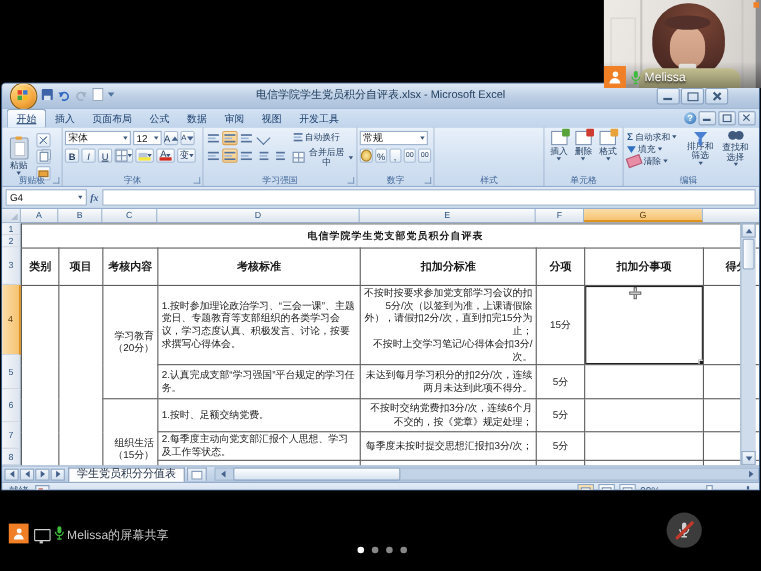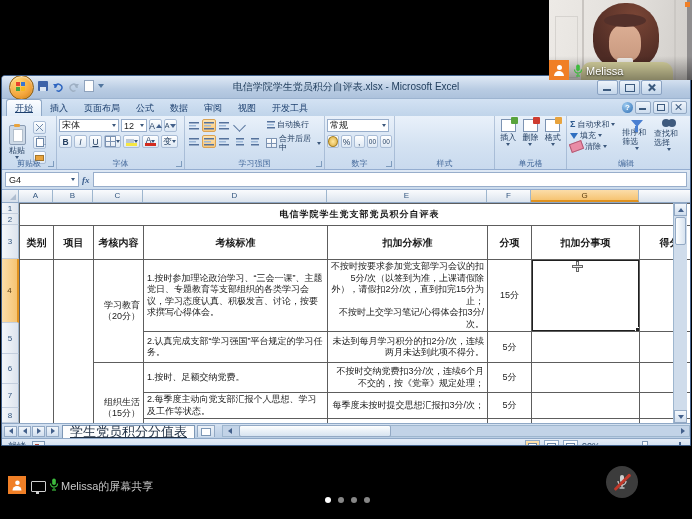--- a/index.html
+++ b/index.html
@@ -53,21 +53,21 @@
   .ribbon{height:53px;display:flex;background:linear-gradient(#e9f1fa,#d4e2f2 55%,#c9daee);
           border-bottom:1px solid #94add0;}
   .grp{position:relative;height:100%;border-right:1px solid rgba(130,155,190,.5);
        box-sizing:border-box;padding:3px 2px 11px;}
   .glabel{position:absolute;bottom:0;left:0;right:0;text-align:center;font-size:8px;color:#44699b;line-height:10px;margin-top:38px;}
   .dlg{position:absolute;right:2px;bottom:2px;width:5px;height:5px;border-right:1px solid #7d9bbd;
        border-bottom:1px solid #7d9bbd;}
   .dd{width:0;height:0;border-left:2.5px solid transparent;border-right:2.5px solid transparent;
       border-top:3px solid #3c587c;display:inline-block;vertical-align:middle;}
   .sbtn3{display:flex;flex-direction:column;align-items:center;justify-content:center;gap:1px;}
-  .rlabel{font-size:8px;color:#243f61;line-height:9px;}
+  .rlabel{font-size:8px;color:#243f61;line-height:9px;text-align:center;}
   .rbtn{display:flex;align-items:center;gap:2px;border-radius:2px;padding:0 1px;}
   .minibtn{width:13px;height:13px;border:1px solid #aabdd6;border-radius:2px;
            background:linear-gradient(#fff,#dde8f4);display:flex;align-items:center;justify-content:center;
            font-size:8.5px;color:#243f61;box-sizing:border-box;}
   .combo{background:#fff;border:1px solid #98aecb;height:13px;font-size:9px;color:#222;
          display:flex;align-items:center;justify-content:space-between;padding:0 2px;box-sizing:border-box;}
   .clip-ic{width:15px;height:18px;background:#cdd9e6;border:1px solid #8a9cb4;border-radius:2px;position:relative;}
   .clip-ic:before{content:"";position:absolute;left:4px;top:-2px;width:6px;height:3px;background:#e8a33d;border-radius:1px;}
   .clip-ic:after{content:"";position:absolute;left:3px;top:3px;width:8px;height:11px;background:#fff;border:1px solid #b3bfcc;}
   .lines-ic{width:12px;height:9px;background-image:linear-gradient(#55729c,#55729c),linear-gradient(#9db8d8,#9db8d8),linear-gradient(#55729c,#55729c);
@@ -151,21 +151,21 @@
   .tri-l{width:0;height:0;border-top:3px solid transparent;border-bottom:3px solid transparent;border-right:4px solid #44618c;}
   .tri-r{width:0;height:0;border-top:3px solid transparent;border-bottom:3px solid transparent;border-left:4px solid #44618c;}
   .vscroll .varrow.bot{position:absolute;bottom:0;left:0;right:0;}
 
   
   .sheettabs{height:14px;background:linear-gradient(#d4e1f1,#b9cde4);display:flex;align-items:center;
              padding-left:2px;gap:1px;border-top:1px solid #8fa8c6;}
   .snav{width:13px;height:11px;background:linear-gradient(#f2f6fb,#d3e0ef);border:1px solid #93a9c4;
         display:flex;align-items:center;justify-content:center;box-sizing:border-box;}
   .stab{height:12px;line-height:12px;background:#fdfdfd;border:1px solid #7d97b5;border-bottom:none;
-        font-size:13px;color:#1f2f44;padding:0 7px;margin-left:2px;text-decoration:underline;}
+        font-size:10px;color:#1f2f44;padding:0 7px;margin-left:2px;}
   .stab-stub{width:16px;height:11px;background:linear-gradient(#eef3f9,#cfdded);border:1px solid #93a9c4;
              border-bottom:none;margin-left:1px;position:relative;}
   .stab-stub:after{content:"";position:absolute;left:3px;top:2px;width:8px;height:6px;background:#fff;border:1px solid #7d97b5;}
   .hscroll{flex:1;display:flex;align-items:center;margin-left:6px;height:12px;background:#c2d3e7;
            border:1px solid #9eb6ce;box-sizing:border-box;}
   .hthumb{width:150px;height:10px;background:linear-gradient(#fdfefe,#d7e3f0);border:1px solid #93a9c4;border-radius:2px;margin-left:3px;}
   .hsp{flex:1;}
 
   
   .status{height:14px;background:linear-gradient(#e3ecf7,#c6d7ea);border-top:1px solid #8fa8c6;

